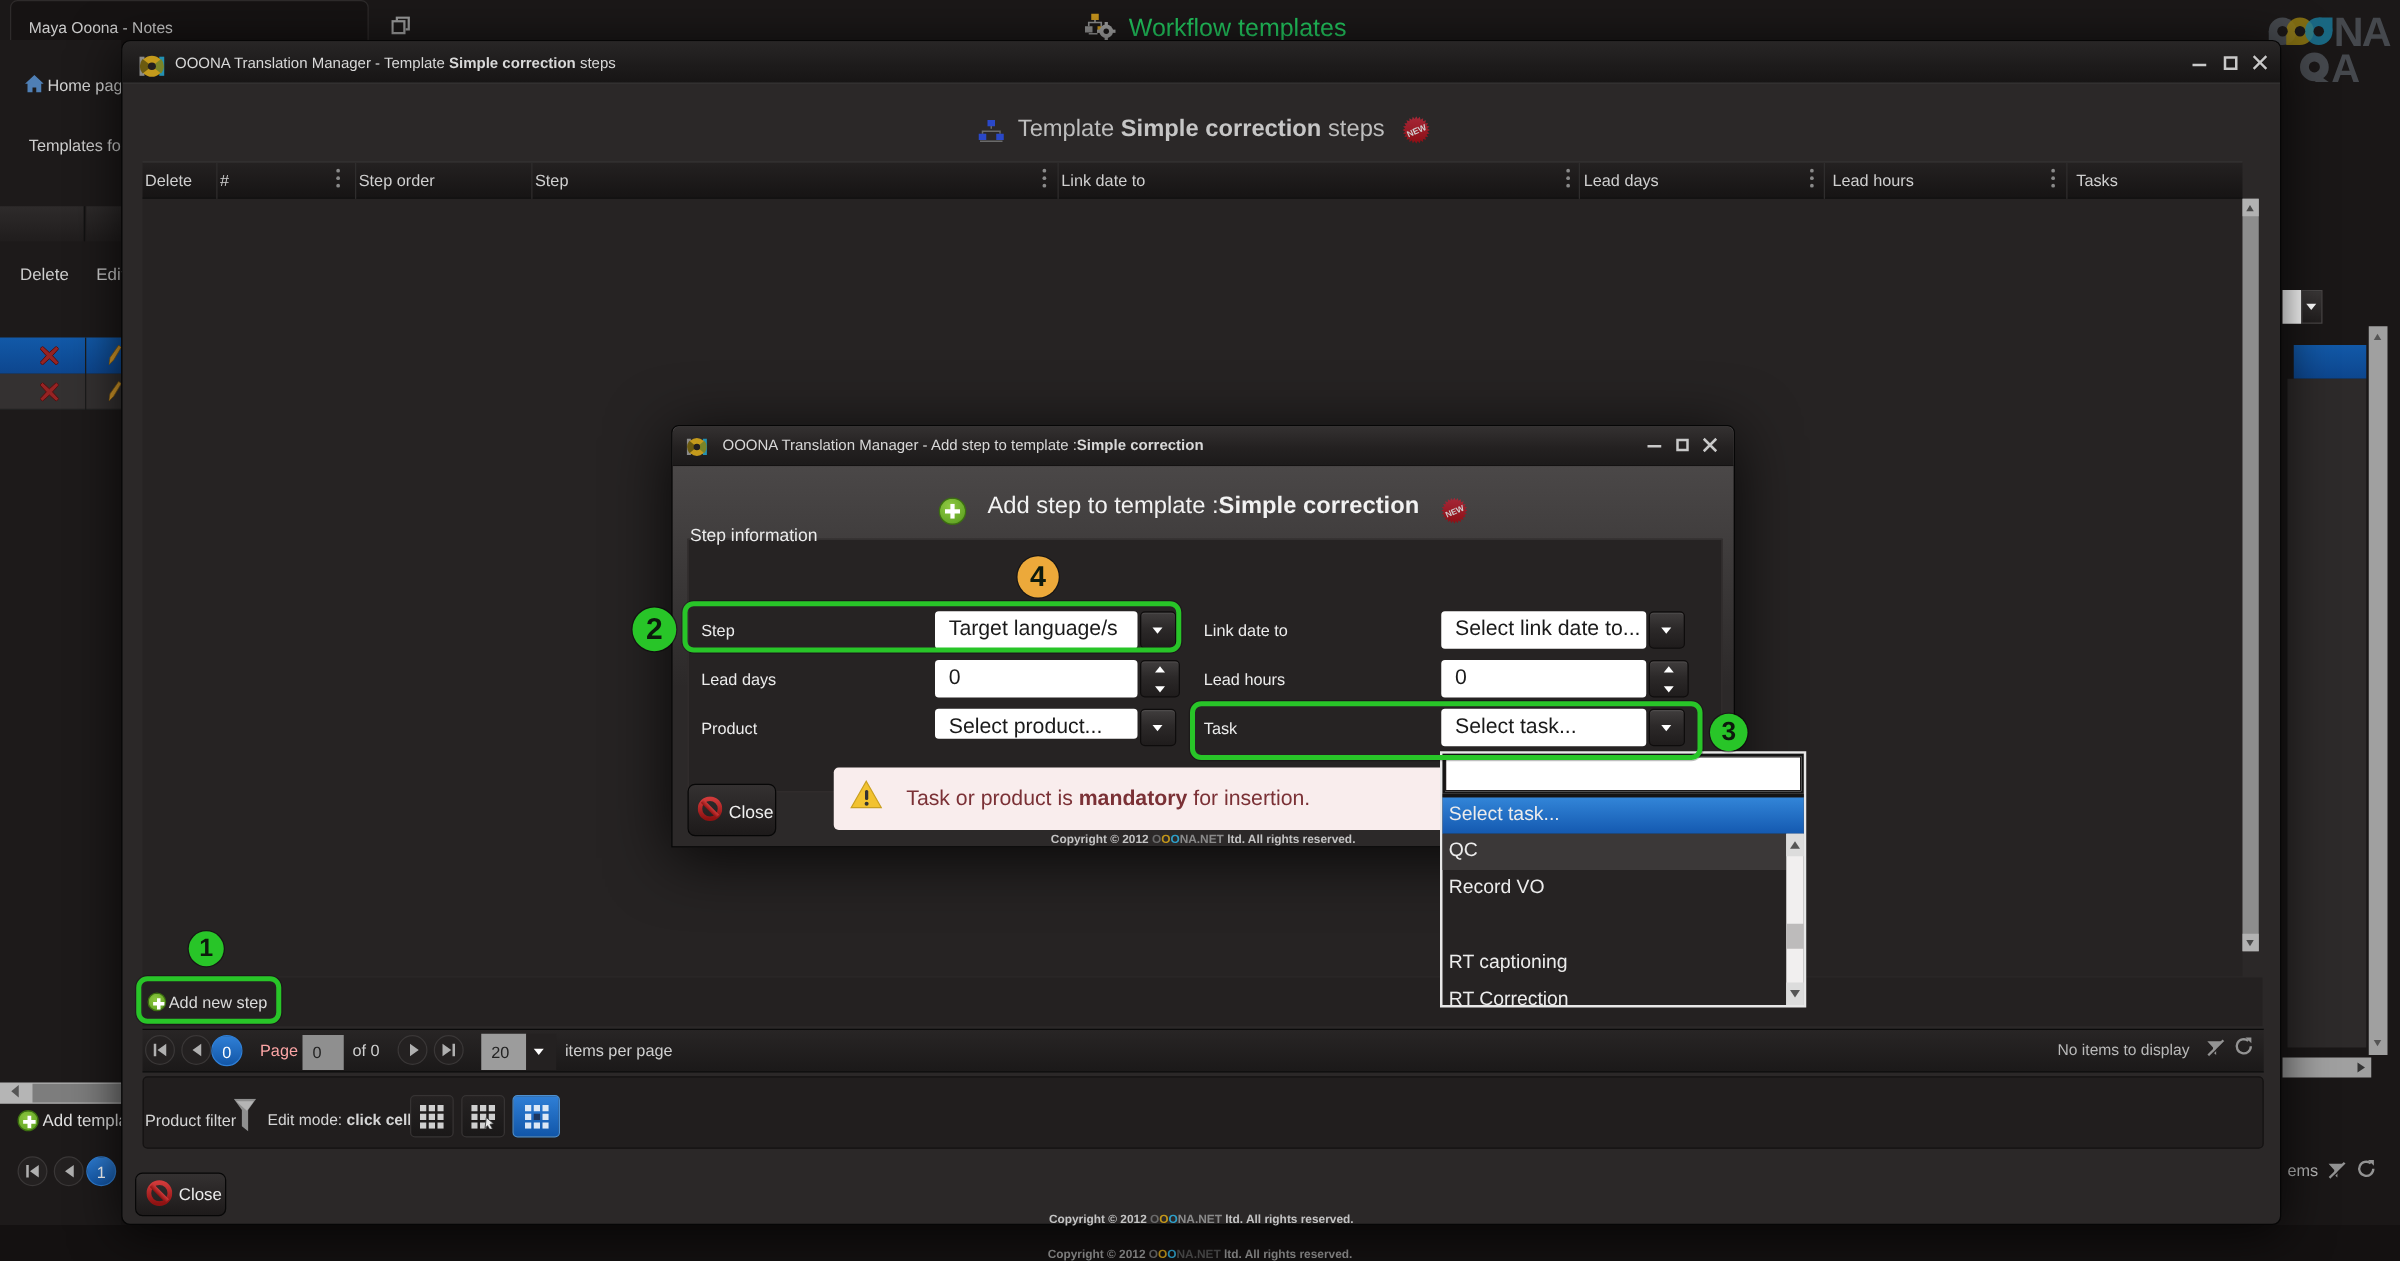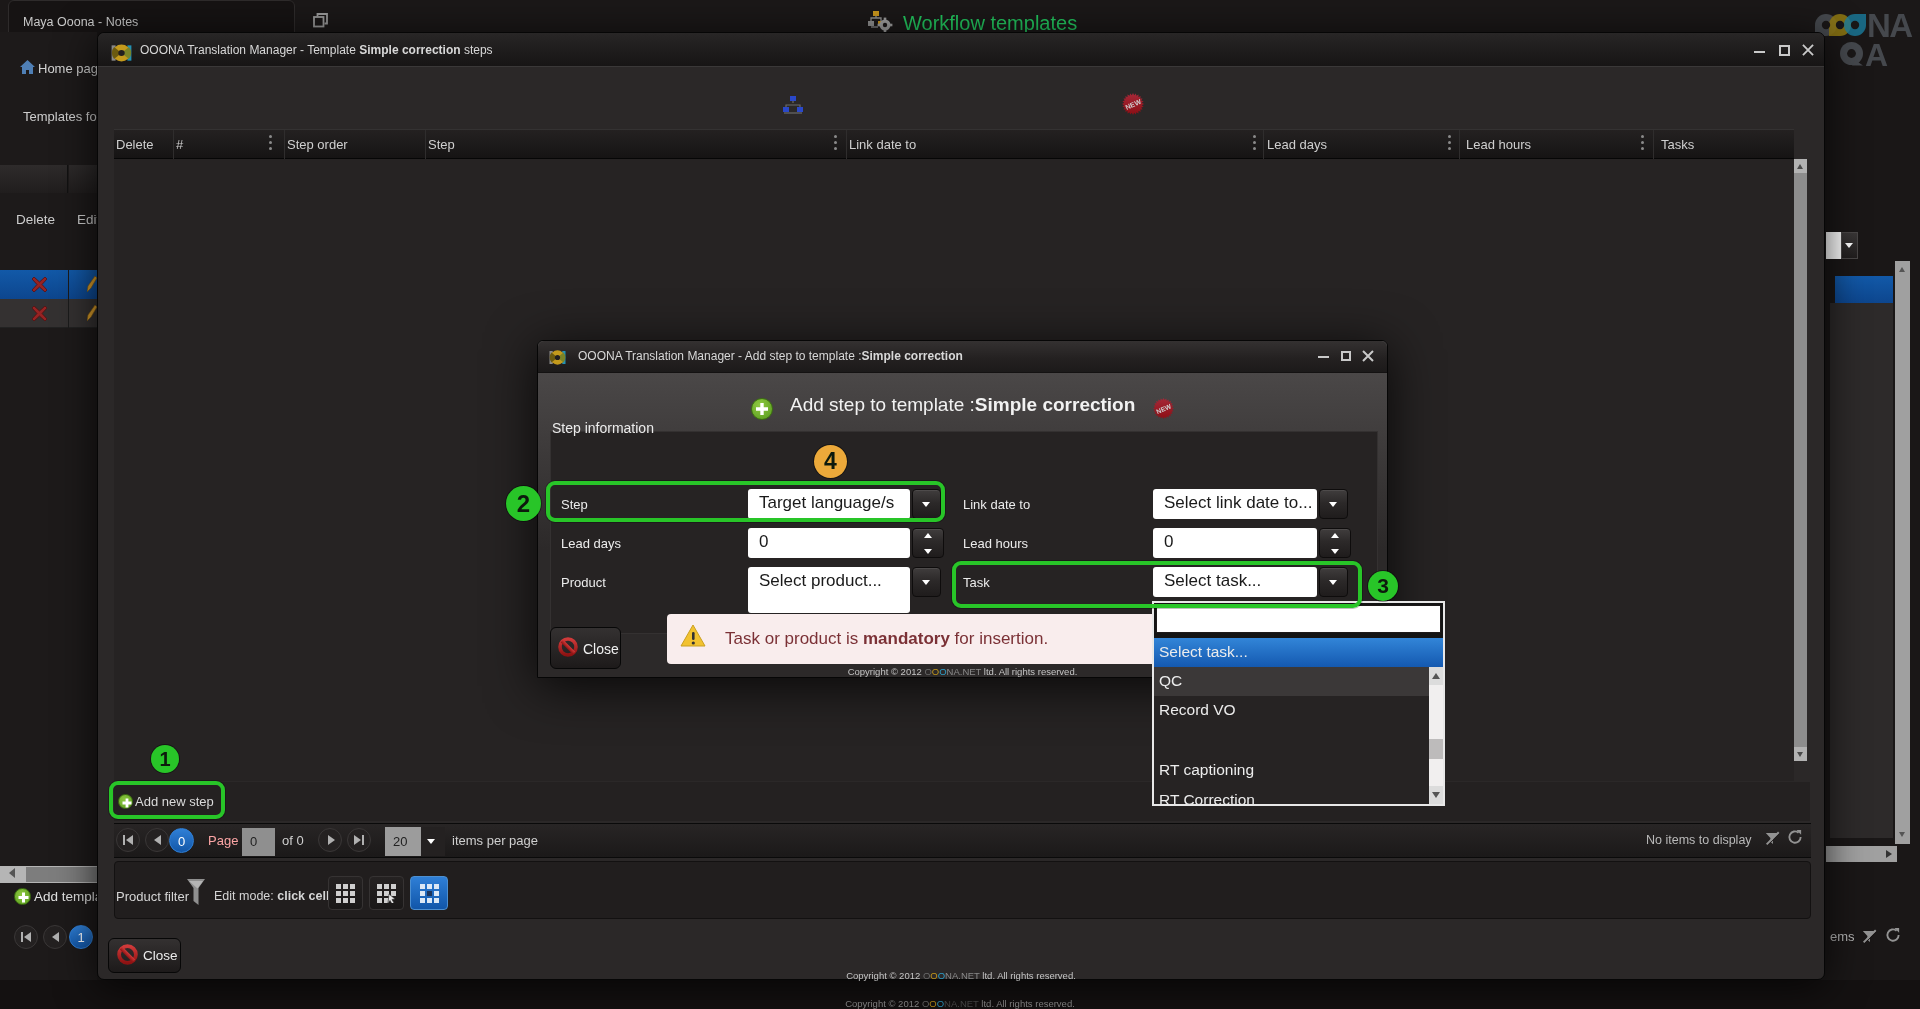--- a/index.html
+++ b/index.html
@@ -7,21 +7,21 @@
 #stage { position:relative; width:1920px; height:1009px; background:#1a1717; }
 .abs { position:absolute; }
 .txt { white-space:nowrap; }
 
 #topbar { left:0; top:0; width:1920px; height:32px; background:#1b1818; }
 #tab1 { left:8px; top:0px; width:287px; height:40px; background:#161313; border:1px solid #2e2b2b; border-radius:6px; color:#c9c9c9; font-size:12.5px; }
 #tab1 span { position:absolute; left:14px; top:14px; }
 #wfhead { left:903px; top:12px; font-size:20px; color:#22c55e; }
 #leftstrip { left:0; top:32px; width:97px; height:948px; background:#1d1a1a; }
 #bottomstrip { left:0; top:980px; width:1920px; height:29px; background:#141111; }
-.copyline { font-size:9.5px; font-weight:normal; color:#c4c4c4; }
+.copyline { font-size:9.5px; font-weight:bold; color:#c4c4c4; }
 .copydim { color:#8f8f8f !important; }
 .copydim .oonet{color:#4e4e4e !important}
 .copyline .oo1{color:#6a6a6a}.copyline .oo2{color:#c2961a}.copyline .oo3{color:#2e9fc9}.copyline .oonet{color:#8a8a8a}
 
 .winbar { background:linear-gradient(#343131,#242121 55%,#1c1a1a); }
 .wintitle { color:#d8d8d8; font-size:12px; }
 
 #mainwin { left:97px; top:32px; width:1728px; height:948px; background:#2b2828; border:1px solid #060606; border-radius:7px; box-shadow:0 6px 40px rgba(0,0,0,.75); }
 #mwbar { left:0; top:0; width:100%; height:34px; border-radius:7px 7px 0 0; border-bottom:1px solid #3a3838; background:linear-gradient(#282626,#1d1b1b 60%,#171515); }
 #mwtitle { left:42px; top:10px; }
@@ -211,20 +211,21 @@
 
     <svg class="abs" style="left:684px;top:62px" width="22" height="20" viewBox="0 0 22 20">
       <g fill="none" stroke="#6a6a6a" stroke-width="1.2">
           <path d="M11 5 v3 M4 12 v-2 h14 v2"></path>
         </g>
       <rect x="8" y="1" width="6" height="5" fill="#2a48c9"></rect>
         <rect x="1" y="12" width="6" height="5" fill="#2a48c9"></rect>
         <rect x="15" y="12" width="6" height="5" fill="#2a48c9"></rect>
       <path d="M2 18 h18" stroke="#6a6a6a" stroke-width="1.2"></path>
     </svg>
+    <div class="abs txt" id="pagetitle">Template <b style="color:#c6c6c6">Simple correction</b> steps</div>
     <svg class="abs" style="left:1024px;top:60px" width="22" height="22" viewBox="0 0 22 22">
       <defs>
           <linearGradient id="bg1" x1="0" y1="0" x2="0" y2="1">
             <stop offset="0" stop-color="#a62838"></stop>
             <stop offset="1" stop-color="#8c0e14"></stop>
           </linearGradient>
         </defs>
       <polygon points="11.0,0.0 12.2,2.2 13.8,0.4 14.4,2.8 16.5,1.5 16.4,3.9 18.8,3.2 18.1,5.6 20.5,5.5 19.2,7.6 21.6,8.2 19.8,9.8 22.0,11.0 19.8,12.2 21.6,13.8 19.2,14.4 20.5,16.5 18.1,16.4 18.8,18.8 16.4,18.1 16.5,20.5 14.4,19.2 13.8,21.6 12.2,19.8 11.0,22.0 9.8,19.8 8.2,21.6 7.6,19.2 5.5,20.5 5.6,18.1 3.2,18.8 3.9,16.4 1.5,16.5 2.8,14.4 0.4,13.8 2.2,12.2 0.0,11.0 2.2,9.8 0.4,8.2 2.8,7.6 1.5,5.5 3.9,5.6 3.2,3.2 5.6,3.9 5.5,1.5 7.6,2.8 8.2,0.4 9.8,2.2" fill="url(#bg1)"></polygon>
       <text x="11" y="14" transform="rotate(-24 11 11)" text-anchor="middle" font-size="7" font-weight="bold" fill="#cfcfcf">NEW</text>
     </svg>
@@ -442,21 +443,21 @@
       <div class="stri-dn" style="left:386px;top:208px"></div>
     <span class="flabel" style="left:425px;top:195px">Lead hours</span>
     <div class="wbox" style="left:615px;top:187px;width:164px;height:30px">
         <span>0</span>
       </div>
     <div class="combobtn" style="left:781px;top:187px;width:32px;height:30px"></div>
     <div class="stri-up" style="left:793px;top:192px"></div>
       <div class="stri-dn" style="left:793px;top:208px"></div>
 
     <span class="flabel" style="left:23px;top:234px">Product</span>
-    <div class="wbox" style="left:210px;top:226px;width:162px;height:46px">
+    <div class="wbox" style="left:210px;top:226px;width:162px;height:24px">
         <span>Select product...</span>
       </div>
     <div class="combobtn" style="left:374px;top:226px;width:29px;height:30px"></div>
       <div class="tri-dn" style="left:384px;top:239px"></div>
     <span class="flabel" style="left:425px;top:234px">Task</span>
     <div class="wbox" style="left:615px;top:226px;width:164px;height:30px">
         <span>Select task...</span>
       </div>
     <div class="combobtn" style="left:781px;top:226px;width:29px;height:30px"></div>
       <div class="tri-dn" style="left:791px;top:239px"></div>

